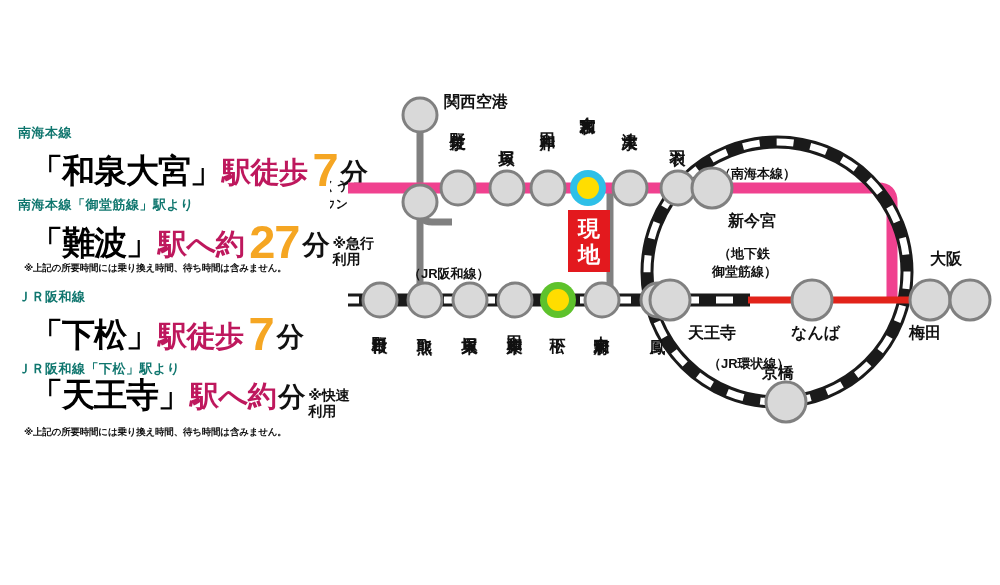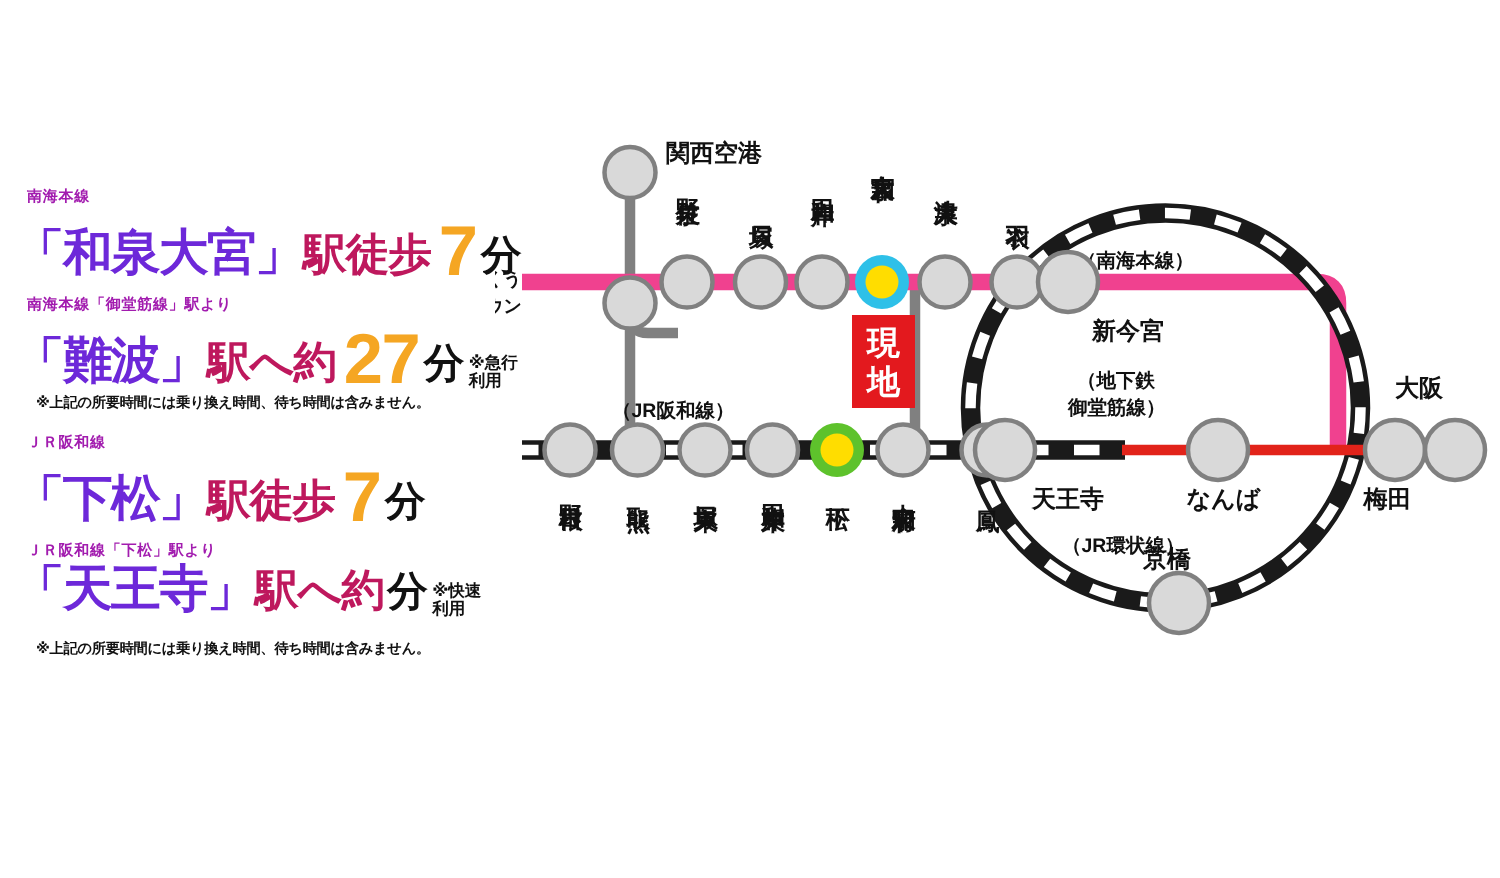--- a/index.html
+++ b/index.html
@@ -31,42 +31,43 @@
   .access-block {
     position: absolute;
     left: 10px;
   }
   .blk1 { top: 126px; }
   .blk2 { top: 198px; }
   .blk3 { top: 290px; }
   .blk4 { top: 362px; }
 
   .line-name {
-    font-size: 10px;
-    color: #a21caf;
+    font-size: 13px;
+    color: #0f766e;
     font-weight: 700;
     letter-spacing: 0.5px;
     margin-left: 8px;
     white-space: nowrap;
     line-height: 1.1;
   }
   .line-name.indented { }
 
   .main-row {
     display: flex;
     align-items: baseline;
     white-space: nowrap;
     margin-top: 2px;
   }
   .station-q {
     font-size: 33px;
     font-weight: 700;
-    color: #6d28d9;
+    color: #000000;
     letter-spacing: -1px;
     line-height: 1;
+    margin-left: 20px;
   }
   .suffix-txt {
     font-size: 29px;
     font-weight: 700;
     color: #be185d;
     letter-spacing: -0.5px;
     line-height: 1;
   }
   .big-num {
     font-size: 47px;
@@ -80,21 +81,21 @@
   }
   .fun {
     font-size: 27px;
     font-weight: 700;
     color: #111111;
     line-height: 1;
     margin-left: 2px;
   }
   .note-small {
     display: inline-block;
-    font-size: 11px;
+    font-size: 14px;
     font-weight: 700;
     color: #111111;
     line-height: 1.12;
     margin-left: 3px;
     position: relative;
     top: -6px;
     white-space: pre-line;
     text-align: left;
   }
   .footnote {

